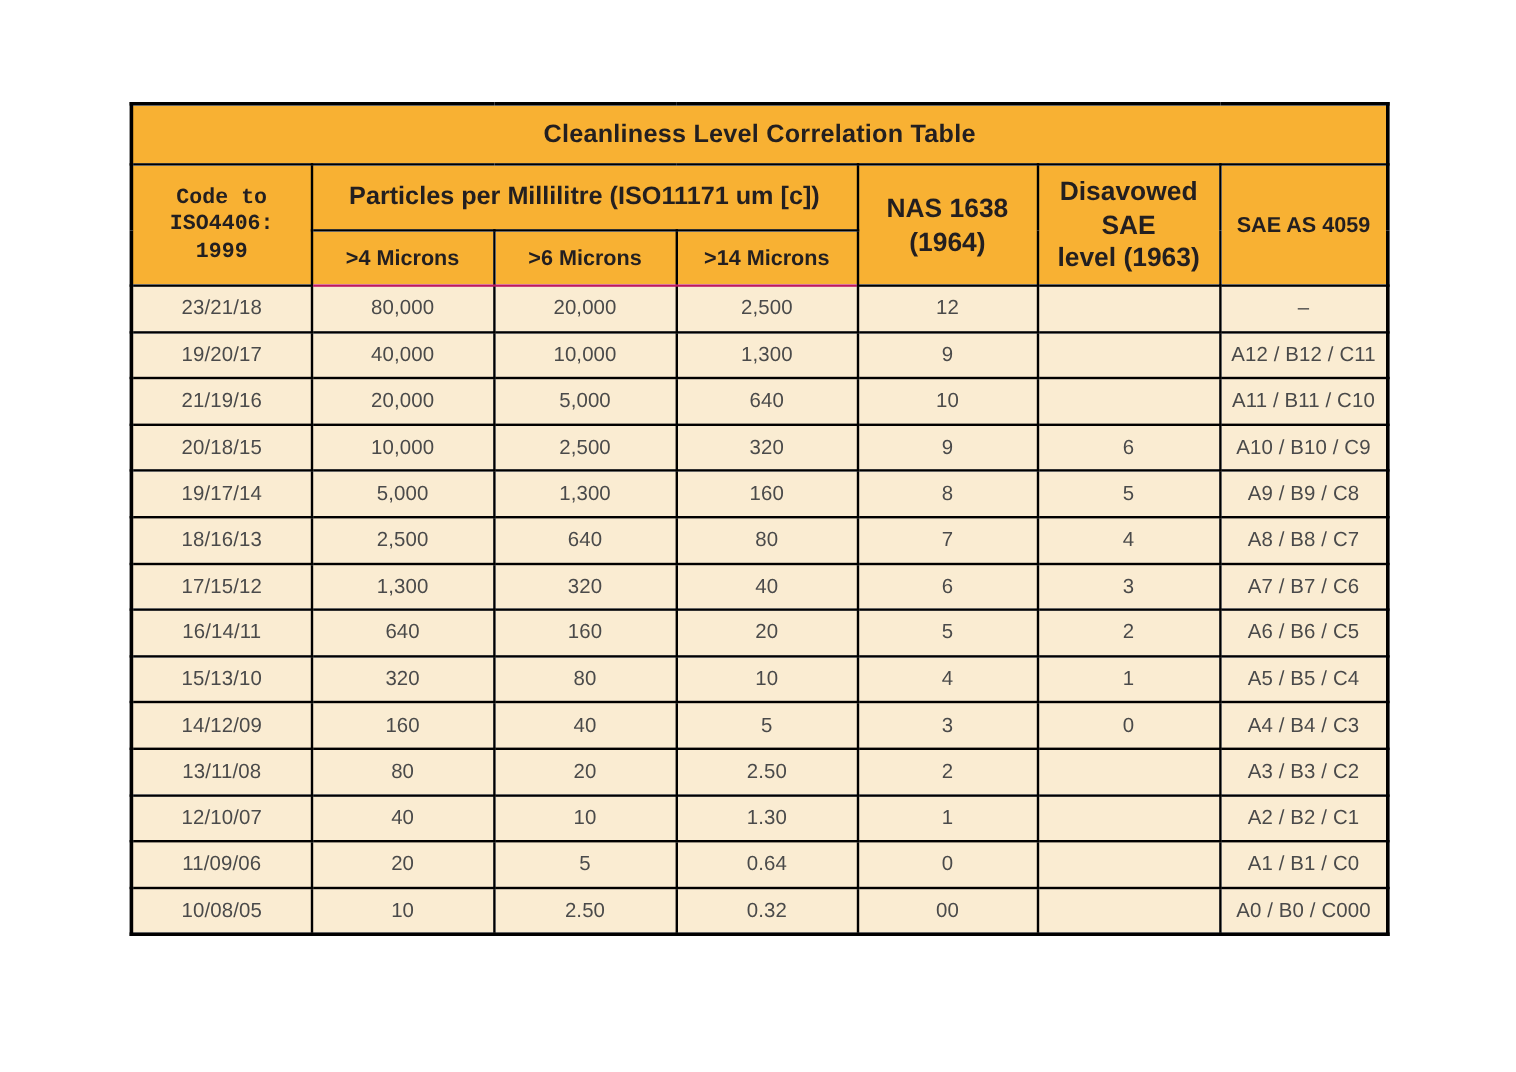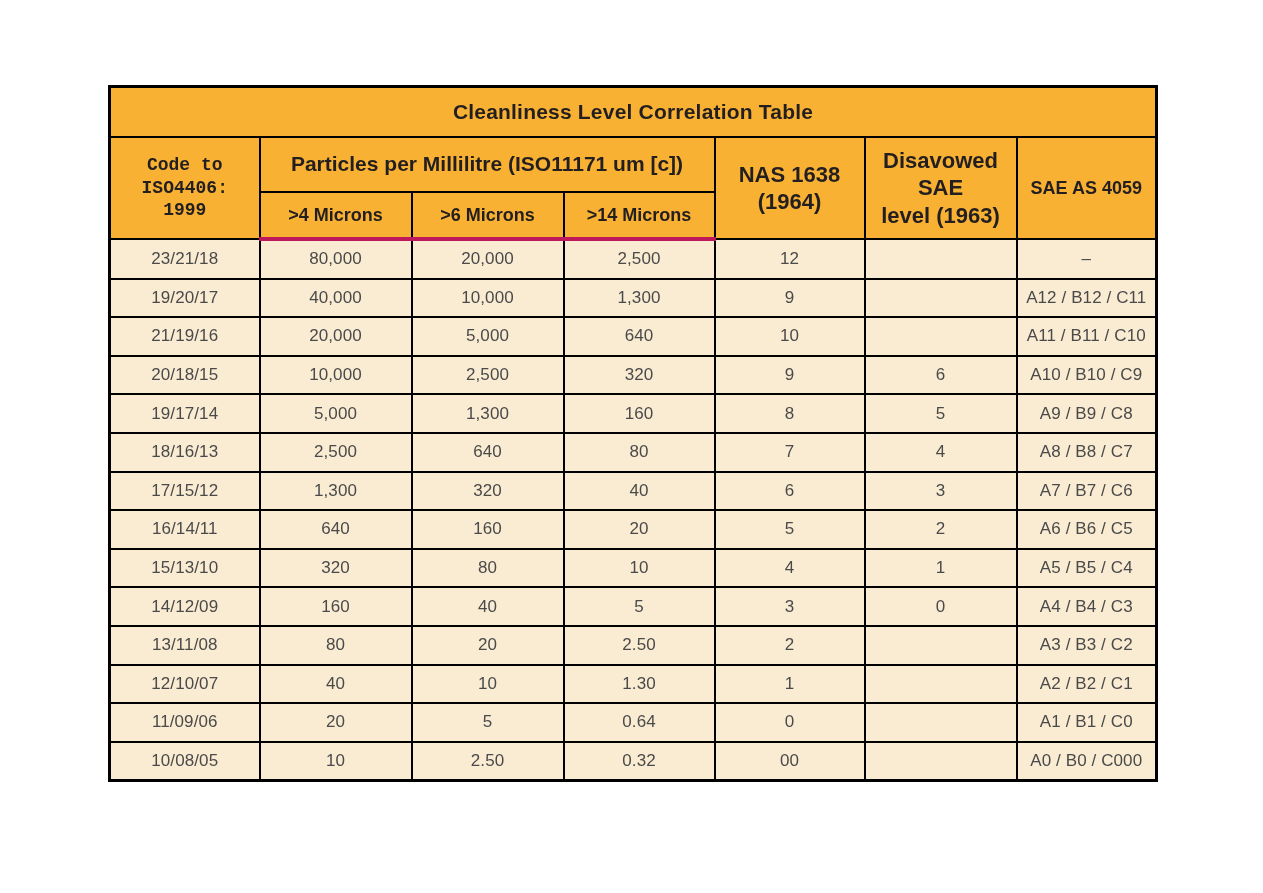--- a/index.html
+++ b/index.html
@@ -52,21 +52,21 @@
     font-weight: bold;
     white-space: pre-line;
     line-height: 1.25;
   }
   th.hdr-code { font-size: 18px; }
   th.hdr-group {
     font-size: 21px;
     height: 53px;
   }
   tr.sub-row th { height: 44px; font-size: 18px; }
-  tr.sub-row th { border-bottom: 4px solid #be185d; }
+  tr.sub-row th { border-bottom: 2px solid #be185d; }
   th.hdr-nas, th.hdr-disavowed { font-size: 22px; border-bottom: 3px solid #000; }
   th.hdr-saeas {
     font-size: 18px;
     border-bottom: 3px solid #000;
     vertical-align: middle;
     padding-bottom: 28px;
   }
   th.hdr-code { border-bottom: 3px solid #000; font-family: Liberation Mono, monospace; }
   
   tbody td {

